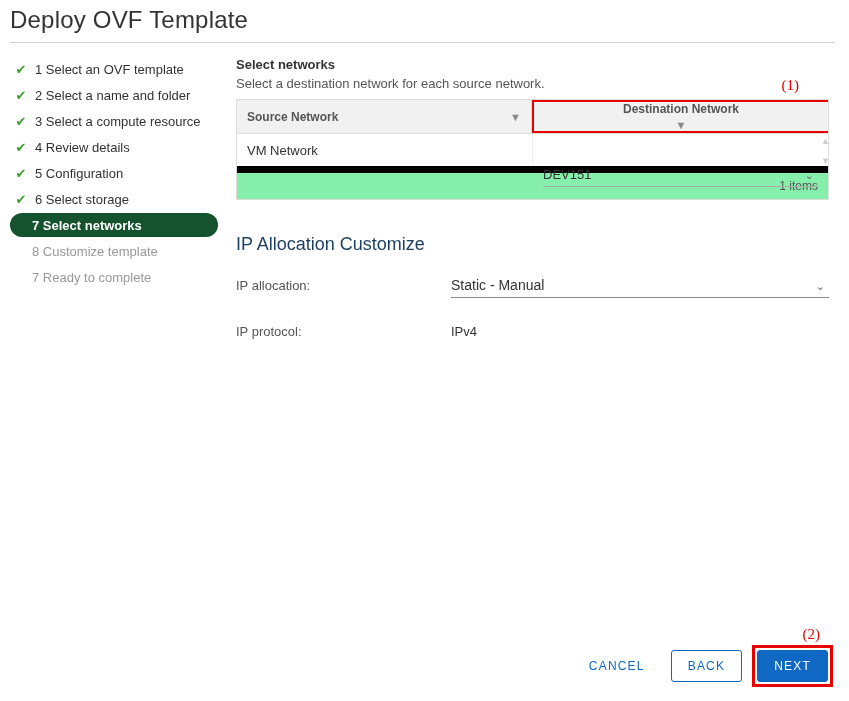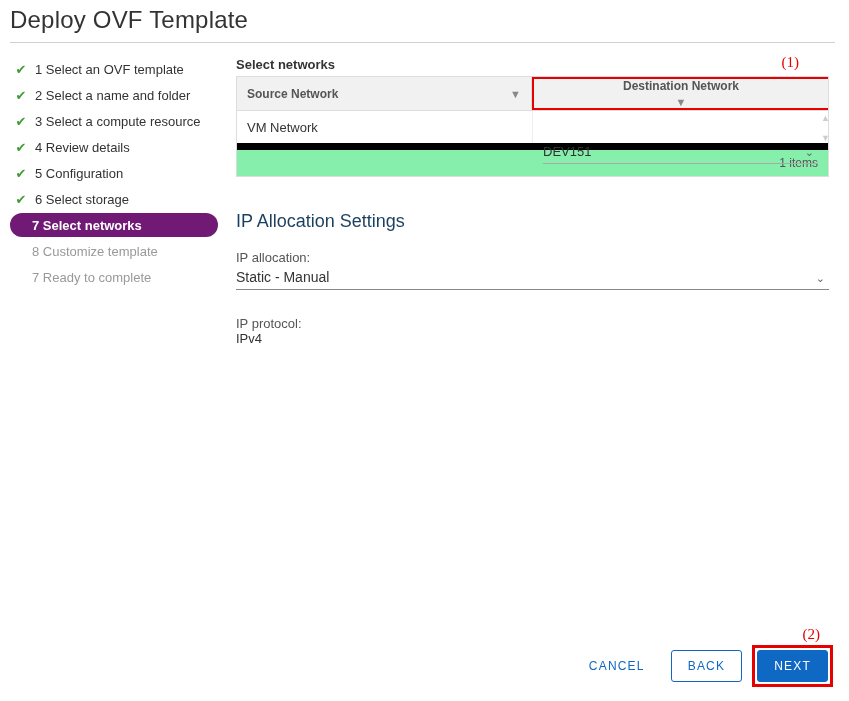--- a/index.html
+++ b/index.html
@@ -38,21 +38,21 @@
     gap: 7px;
     padding: 3px 6px 3px 4px;
     font-size: 13px;
     color: #333;
     border-radius: 12px;
     margin-bottom: 2px;
     height: 24px;
   }
   .step.done { color: #333; }
   .step.current {
-    background: #701a75;
+    background: #14532d;
     color: #fff;
     font-weight: 600;
     padding-left: 22px;
   }
   .step.upcoming { color: #999; padding-left: 22px; }
   .check {
     width: 14px;
     display: inline-flex;
     justify-content: center;
     color: #3f9c35;
@@ -150,22 +150,22 @@
   }
   .ip-heading {
     font-size: 18px;
     color: #1b3f5f;
     margin-top: 34px;
     margin-bottom: 18px;
     font-weight: 400;
   }
   .ip-row {
     display: flex;
+    align-items: center;
     margin-bottom: 26px;
-    flex-direction: column;
   }
   .ip-label { width: 215px; font-size: 13px; color: #555; }
   .ip-value { flex: 1; position: relative; }
   .ip-select {
     width: 100%;
     border: none;
     border-bottom: 1px solid #888;
     font-size: 14px;
     padding: 4px 0;
     background: transparent;
@@ -259,20 +259,21 @@
         </div>
         <div class="step upcoming">
           <span>8 Customize template</span>
         </div>
         <div class="step upcoming">
           <span>7 Ready to complete</span>
         </div>
       </div>
     <div class="content">
       <div class="section-title">Select networks</div>
+      <div class="section-desc">Select a destination network for each source network.</div>
       <div class="net-table-wrap">
         <div class="annotation-1">(1)</div>
         <div class="net-table">
           <div class="net-head">
             <div class="net-head-cell">
               <span>Source Network</span>
               <span class="filter-icon">▼</span>
             </div>
             <div class="net-head-cell dest-highlight">
               <span>Destination Network</span>
@@ -291,21 +292,21 @@
             </div>
           </div>
           <div class="scroll-indicator">
             <span>▲</span>
             <span>▼</span>
           </div>
           <div class="net-footer">1 items</div>
         </div>
       </div>
 
-      <div class="ip-heading">IP Allocation Settings</div>
+      <div class="ip-heading">IP Allocation Customize</div>
       <div class="ip-row">
         <div class="ip-label">IP allocation:</div>
         <div class="ip-value">
           <div class="select-wrap">
             <select class="ip-select">
               <option>Static - Manual</option>
             </select>
             <span class="select-caret">⌄</span>
           </div>
         </div>

